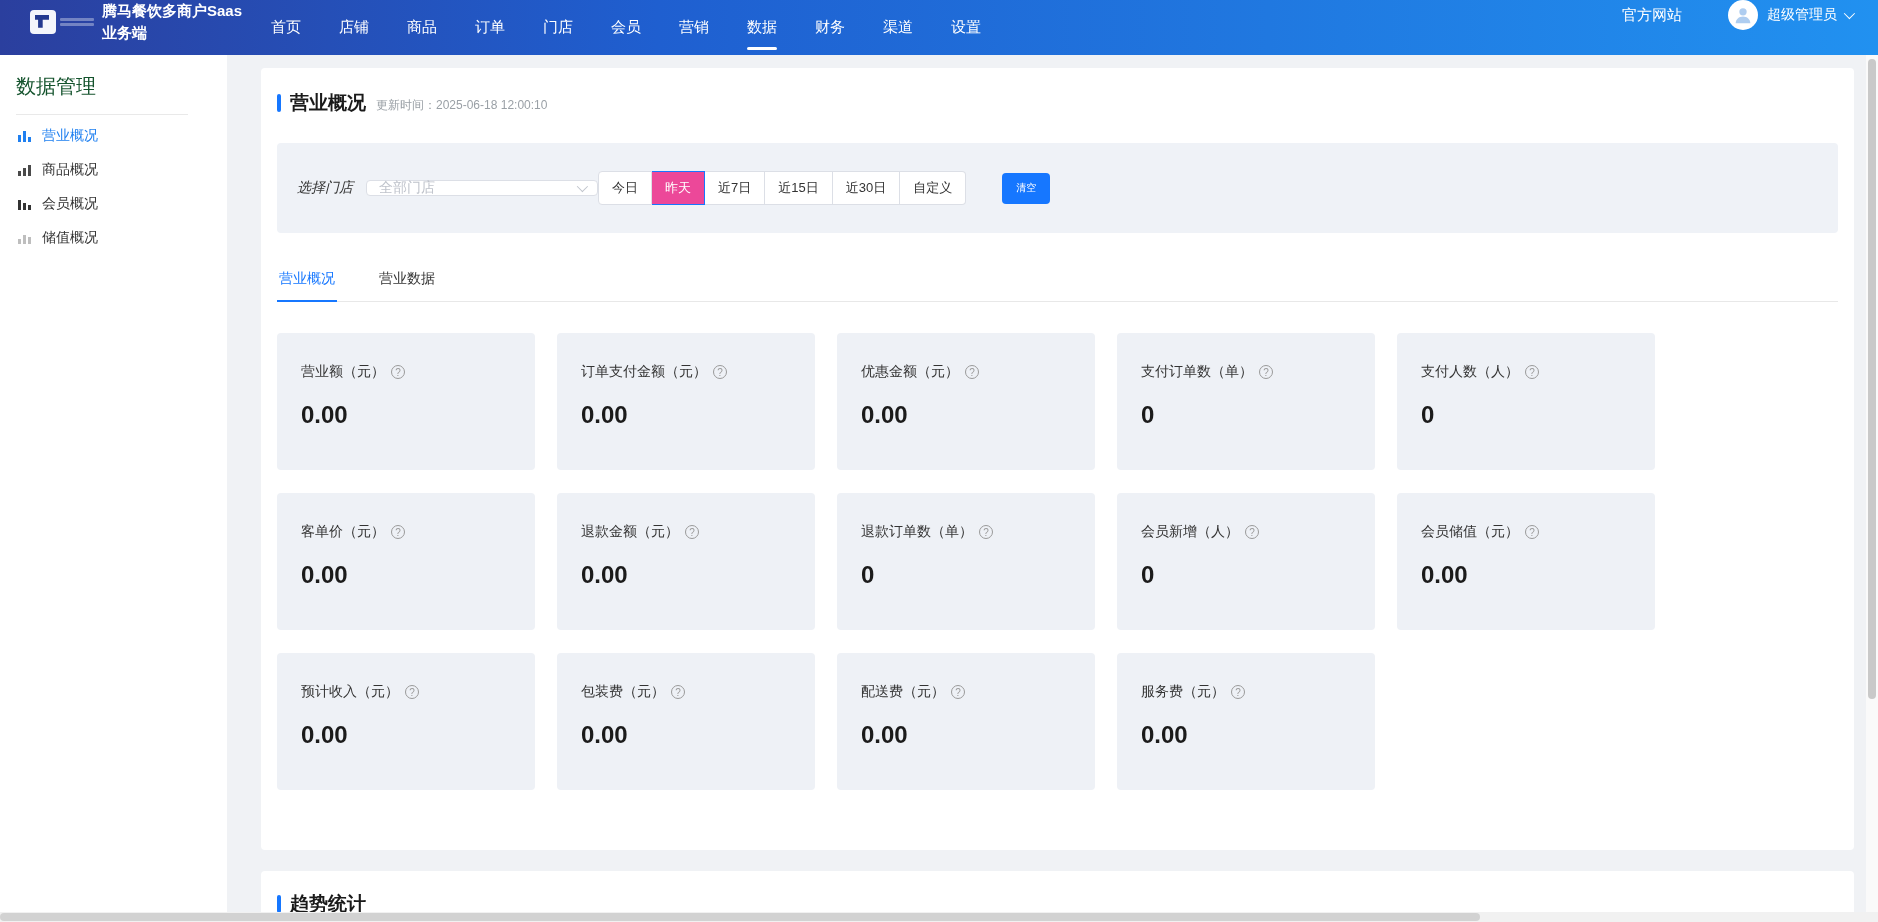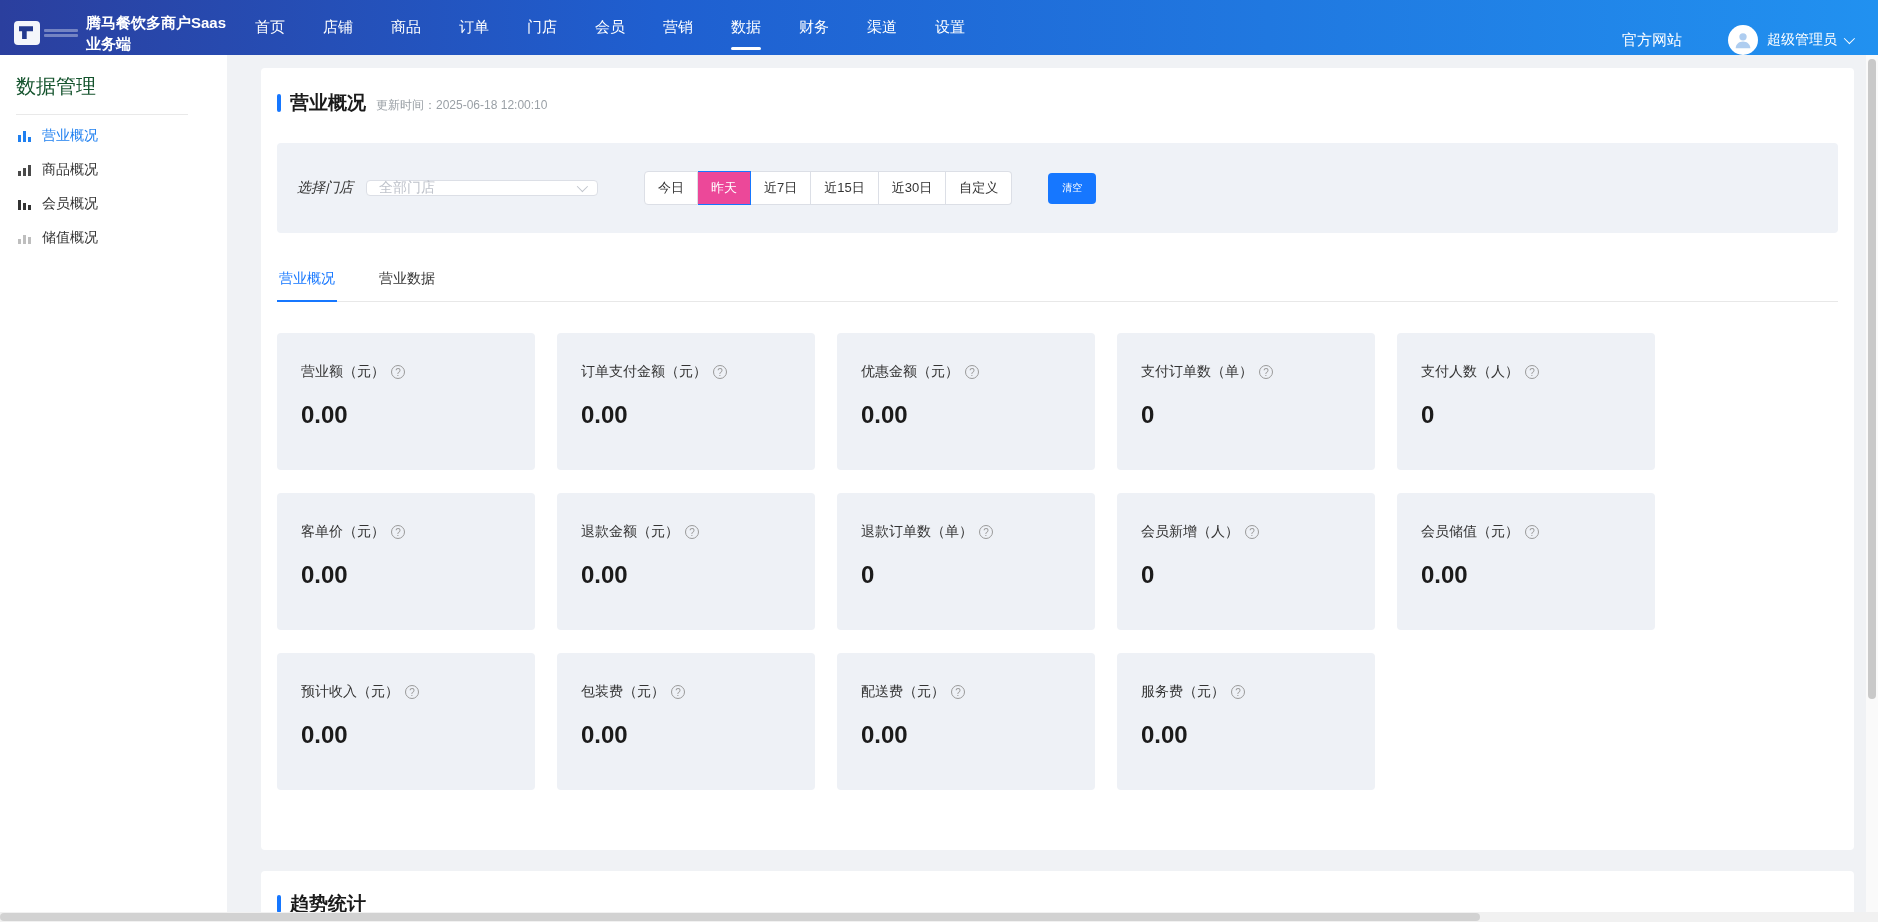--- a/index.html
+++ b/index.html
@@ -2,21 +2,21 @@
 <html><head>
 <meta charset="utf-8">
 <style>
   * { margin:0; padding:0; box-sizing:border-box; }
   html,body { width:1878px; height:922px; overflow:hidden;
     font-family:"Liberation Sans","DejaVu Sans",sans-serif; background:#f0f2f5; }
 
   
   .header { position:absolute; left:0; top:0; width:1878px; height:55px;
     background:linear-gradient(90deg,#2b3f9e 0%,#1f5fd0 35%,#2191f0 100%);
-    display:flex; align-items:flex-end; color:#fff; z-index:20; }
+    display:flex; align-items:flex-start; color:#fff; z-index:20;padding-left:16px; }
   .logo-wrap { display:flex; align-items:center; padding-left:14px; width:230px; flex:none; }
   .logo-icon { width:26px; height:24px; background:#f4f6fb; border-radius:4px; position:relative; flex:none; }
   .logo-icon::after { content:""; position:absolute; left:5px; top:5px; width:14px; height:13px;
     background:#243a8f; clip-path:polygon(0 0,100% 0,100% 38%,55% 38%,55% 100%,22% 100%,22% 38%,0 38%); }
   .logo-subtext { width:34px; margin-left:4px; flex:none; }
   .logo-subtext i { display:block; height:3px; background:#ffffff; opacity:.35; border-radius:1px; margin:2px 0; }
   .logo-title { font-size:15px; font-weight:bold; line-height:1.45; width:172px; margin-left:8px; }
   .nav { display:flex; align-items:center; height:100%; margin-left:6px; }
   .nav-item { position:relative; height:100%; display:flex; align-items:center;
     padding:0 19px; font-size:15px; cursor:pointer; }
@@ -53,21 +53,21 @@
 
   
   .filter { background:#eff2f7; border-radius:4px; margin-top:27px; height:90px;
     display:flex; align-items:center; padding:0 20px; }
   .filter-label { font-size:14px; color:#333; margin-right:13px;font-style:italic; }
   .select { width:232px; height:16px; background:#fff; border:1px solid #dcdfe6; border-radius:4px;
     display:flex; align-items:center; padding:0 12px; cursor:pointer; }
   .select-placeholder { font-size:14px; color:#bfc3cb; flex:1; }
   .select .chev2 { width:8px; height:8px; border-right:1.5px solid #c0c4cc;
     border-bottom:1.5px solid #c0c4cc; transform:rotate(45deg) translateY(-2px); }
-  .range-group { display:flex; margin-left:46px; }
+  .range-group { display:flex; }
   .range-btn { height:34px; min-width:52px; padding:0 13px; background:#fff; border:1px solid #dcdfe6;
     border-left-width:0; font-size:13px; color:#333; display:flex; align-items:center;
     justify-content:center; cursor:pointer; }
   .range-btn:first-child { border-left-width:1px; border-radius:4px 0 0 4px; }
   .range-btn:last-child { border-radius:0 4px 4px 0; }
   .range-btn.active { background:#ec4899; border-color:#1677ff; color:#fff; }
   .clear-btn { margin-left:36px; height:31px; padding:0 14px; background:#1677ff; color:#fff;
     border:none; border-radius:4px; font-size:10px; cursor:pointer; }
 
   

